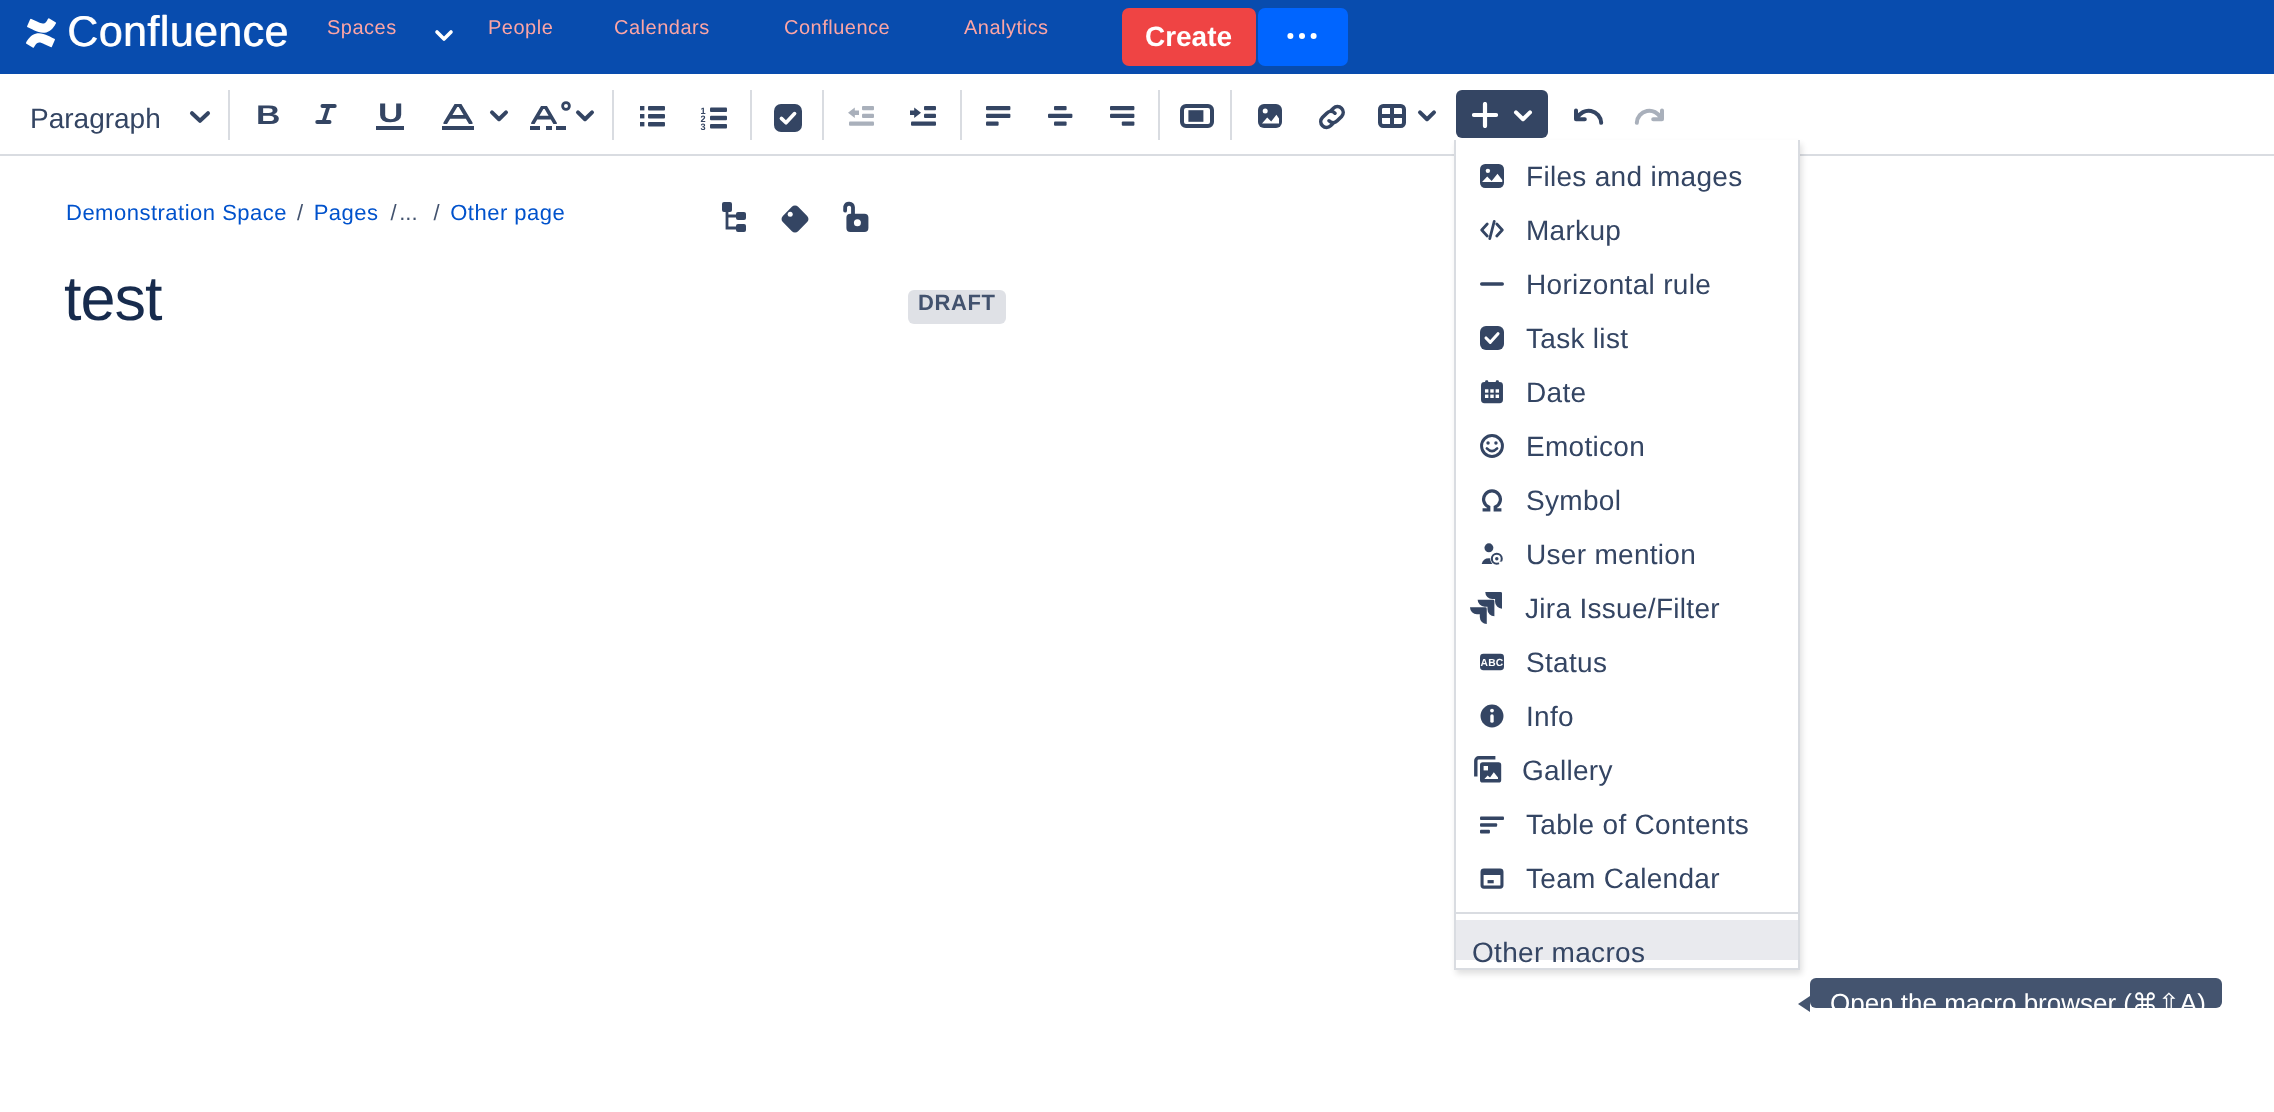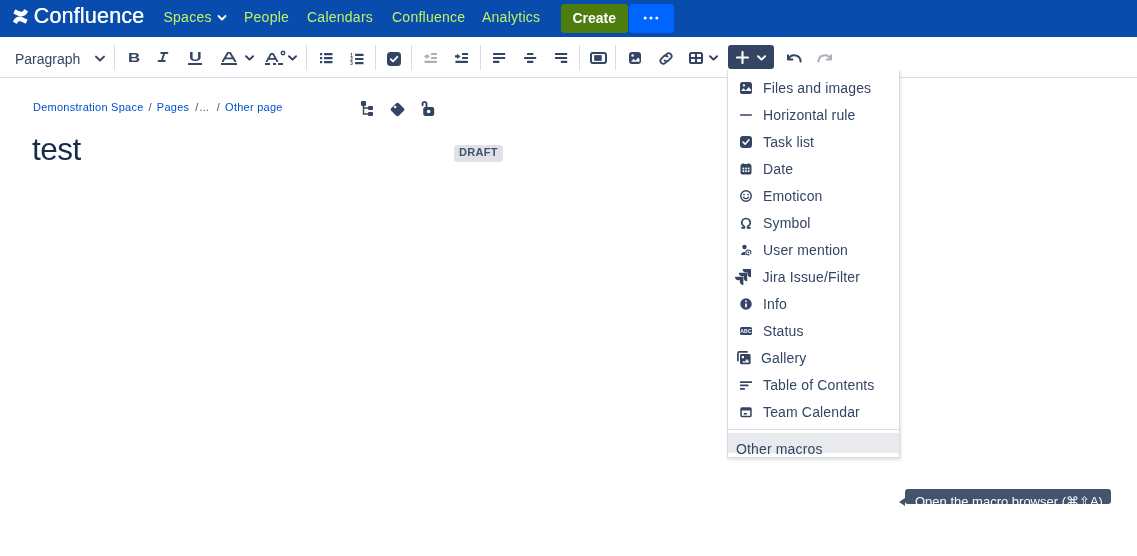--- a/index.html
+++ b/index.html
@@ -2,22 +2,22 @@
 <html><head>
 <meta charset="utf-8">
 <style>
 * { margin:0; padding:0; box-sizing:border-box; }
 html,body { width:1137px; height:556px; background:#fff; font-family:"Liberation Sans", sans-serif; overflow:hidden; }
 .abs { position:absolute; }
 
 
 #nav { position:absolute; left:0; top:0; width:1137px; height:37px; background:#084cae; }
 #nav .logo { position:absolute; left:33.5px; top:3.5px; color:#fff; font-size:21.5px; letter-spacing:0.2px; text-shadow:0.4px 0 0 rgba(255,255,255,0.85); }
-#nav .navlink { position:absolute; top:9px; color:#bef264; font-size:14px; letter-spacing:0.25px; }
-#btn-create { position:absolute; left:561px; top:3.5px; width:66.5px; height:29px; background:#4d7c0f; border-radius:3.5px; color:#fff; font-size:14px; font-weight:bold; text-align:center; line-height:29px; }
+#nav .navlink { position:absolute; top:9px; color:#fca5a5; font-size:10px; letter-spacing:0.25px; }
+#btn-create { position:absolute; left:561px; top:3.5px; width:66.5px; height:29px; background:#ef4444; border-radius:3.5px; color:#fff; font-size:14px; font-weight:bold; text-align:center; line-height:29px; }
 #btn-dots { position:absolute; left:628.5px; top:3.5px; width:45.5px; height:29px; background:#0065ff; border-radius:3.5px; }
 
 
 #toolbar { position:absolute; left:0; top:37px; width:1137px; height:41px; background:#fff; border-bottom:1px solid #d9dce1;text-align:right; }
 #toolbar .tb { position:absolute; color:#344563; }
 .vsep { position:absolute; top:8px; width:1px; height:25px; background:#d9dce1; }
 
 
 #crumbs { position:absolute; left:21px; top:101px; font-size:11px; color:#333;margin-left:12px; }
 #crumbs a { color:#0052cc; text-decoration:none; }
@@ -225,20 +225,23 @@
 
 <h1>test</h1>
 
 <div id="menu">
   <div class="mi"><svg viewBox="0 0 14 14">
         <path d="M0 3 a3 3 0 0 1 3-3 h8 a3 3 0 0 1 3 3 v8 a3 3 0 0 1 -3 3 h-8 a3 3 0 0 1 -3 -3 Z" fill="#344563"></path>
         <circle cx="4.6" cy="4" r="1.3" fill="#fff"></circle>
         <path d="M1.2 10.5 l3-3.2 2.6 2.6 3.4-4.2 2.8 3.6 v1.2 h-11.8 Z" fill="#fff"></path>
       </svg>Files and images</div>
   <div class="mi"><svg viewBox="0 0 14 14">
+        <path d="M4.2 3.5 L1 7 l3.2 3.5 M9.8 3.5 L13 7 l-3.2 3.5 M8.3 2 L5.7 12" stroke="#344563" stroke-width="1.6" fill="none" stroke-linecap="round" stroke-linejoin="round"></path>
+      </svg>Markup</div>
+  <div class="mi"><svg viewBox="0 0 14 14">
         <rect x="0" y="6" width="14" height="2" rx="1" fill="#344563"></rect>
       </svg>Horizontal rule</div>
   <div class="mi"><svg viewBox="0 0 14 14">
         <rect x="0" y="0" width="14" height="14" rx="3.5" fill="#344563"></rect>
         <path d="M3.5 7 L6 9.5 L10.5 4.5" stroke="#fff" stroke-width="1.8" fill="none" stroke-linecap="round" stroke-linejoin="round"></path>
       </svg>Task list</div>
   <div class="mi"><svg viewBox="0 0 14 14">
         <path d="M0.6 3.2 a2 2 0 0 1 2-2 h8.8 a2 2 0 0 1 2 2 v8.3 a2 2 0 0 1-2 2 h-8.8 a2 2 0 0 1-2-2 Z" fill="#344563"></path>
         <rect x="3" y="0.2" width="1.8" height="2.4" rx="0.7" fill="#344563"></rect>
         <rect x="9.2" y="0.2" width="1.8" height="2.4" rx="0.7" fill="#344563"></rect>
@@ -269,28 +272,28 @@
         <path d="M11.2 12.6 l1.6-0.6" stroke="#fff" stroke-width="1.6"></path>
       </svg>User mention</div>
   <div class="mi"><svg style="width:16px;height:16px;margin-left:-4.5px;margin-right:11.5px" viewBox="0 0 24 24">
         <g fill="#344563">
           <path d="M11.571 11.513H0a5.218 5.218 0 0 0 5.232 5.215h2.13v2.057A5.215 5.215 0 0 0 12.575 24V12.518a1.005 1.005 0 0 0-1.005-1.005z"></path>
           <path d="M17.32 5.756H5.736a5.215 5.215 0 0 0 5.215 5.214h2.129v2.058a5.218 5.218 0 0 0 5.215 5.214V6.758a1.001 1.001 0 0 0-.975-1.002z"></path>
           <path d="M23.013 0H11.455a5.215 5.215 0 0 0 5.215 5.215h2.129v2.057A5.215 5.215 0 0 0 24 12.483V1.005A1.001 1.001 0 0 0 23.013 0z"></path>
         </g>
       </svg>Jira Issue/Filter</div>
   <div class="mi"><svg viewBox="0 0 14 14">
+        <rect x="0" y="2.2" width="14" height="9.6" rx="2" fill="#344563"></rect>
+        <text x="7" y="9.6" text-anchor="middle" font-size="6" font-weight="bold" fill="#fff" font-family="'Liberation Sans',sans-serif">ABC</text>
+      </svg>Status</div>
+  <div class="mi"><svg viewBox="0 0 14 14">
         <circle cx="7" cy="7" r="6.7" fill="#344563"></circle>
         <rect x="6" y="6" width="2" height="5" rx="1" fill="#fff"></rect>
         <circle cx="7" cy="3.8" r="1.1" fill="#fff"></circle>
       </svg>Info</div>
-  <div class="mi"><svg viewBox="0 0 14 14">
-        <rect x="0" y="2.2" width="14" height="9.6" rx="2" fill="#344563"></rect>
-        <text x="7" y="9.6" text-anchor="middle" font-size="6" font-weight="bold" fill="#fff" font-family="'Liberation Sans',sans-serif">ABC</text>
-      </svg>Status</div>
   <div class="mi"><svg style="width:14px;height:14px;margin-left:-2.4px;margin-right:9.9px" viewBox="0 0 14 14">
         <path d="M0.9 10.3 V2.4 a1.5 1.5 0 0 1 1.5-1.5 h8.3" fill="none" stroke="#344563" stroke-width="1.7"></path>
         <path d="M3 4.4 a1.3 1.3 0 0 1 1.3-1.3 h8 a1.3 1.3 0 0 1 1.3 1.3 v7.6 a1.3 1.3 0 0 1-1.3 1.3 h-8 a1.3 1.3 0 0 1-1.3-1.3 Z" fill="#344563"></path>
         <rect x="4.8" y="5" width="2.2" height="2.2" fill="#fff"></rect>
         <path d="M5.2 11.5 l1.6-1.8 1.2 1 1.9-2.6 2.1 2.6 v0.8 Z" fill="#fff"></path>
       </svg>Gallery</div>
   <div class="mi"><svg viewBox="0 0 14 14">
         <g fill="#344563">
           <rect x="0" y="2.6" width="14" height="2.1" rx="0.6"></rect>
           <rect x="0" y="6.5" width="10" height="2.1" rx="0.6"></rect>

